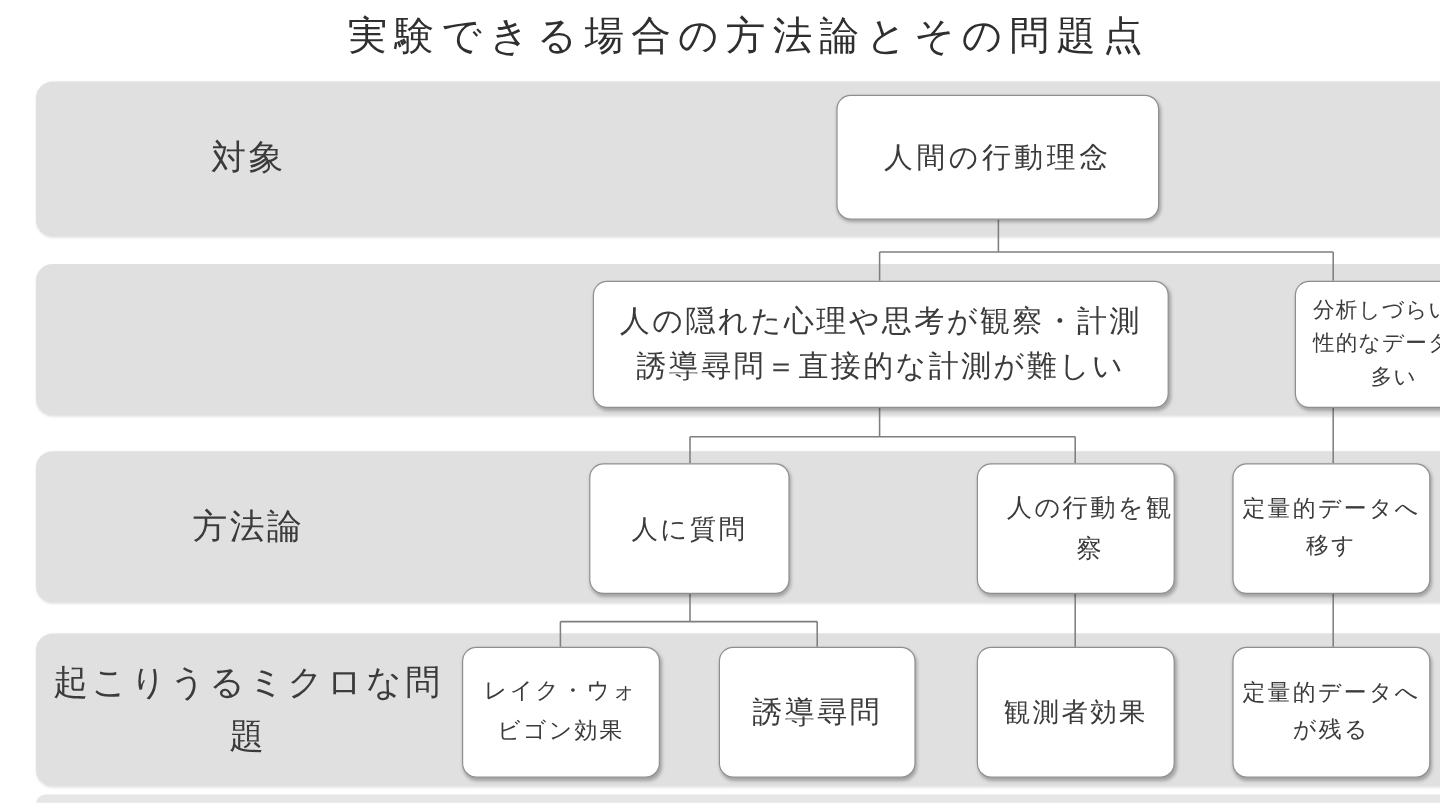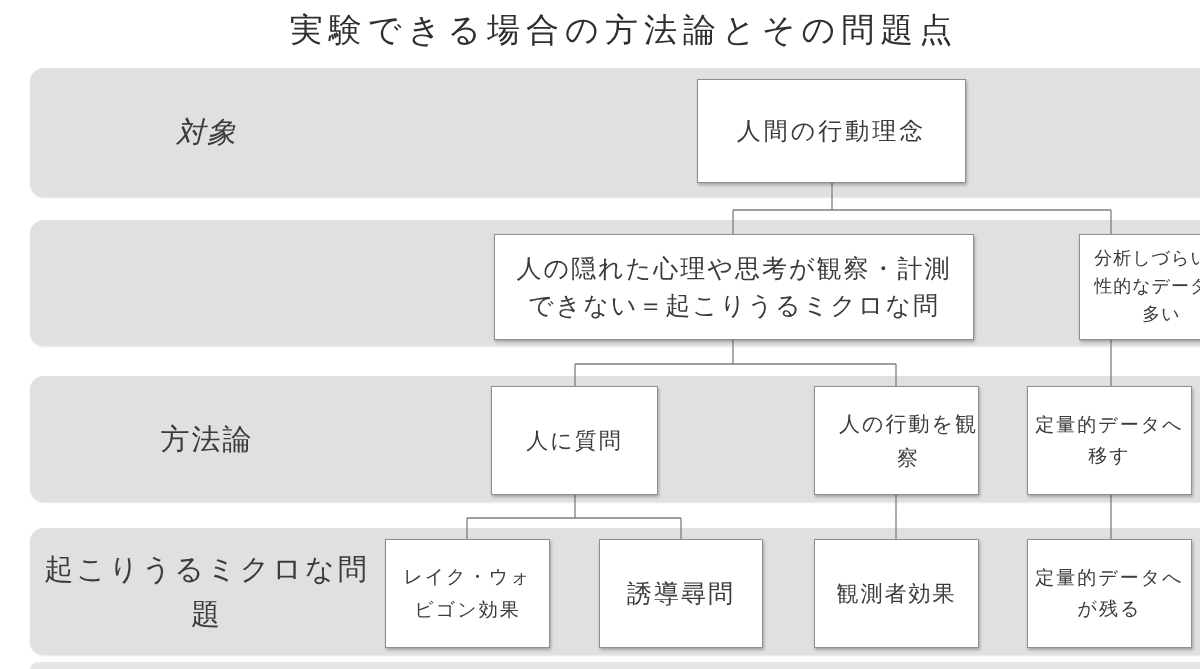--- a/index.html
+++ b/index.html
@@ -22,27 +22,27 @@
   .band2{top:220px;height:126px;}
   .band3{top:376px;height:126px;}
   .band4{top:528px;height:127px;}
   .band5{top:662px;height:16px;background:#e6e6e6;border-radius:10px;box-shadow:none;}
   .connectors{position:absolute;left:0;top:0;pointer-events:none;}
   .rowlabel{
     position:absolute;left:13px;width:340px;
     display:flex;align-items:center;justify-content:center;text-align:center;
     font-size:29px;letter-spacing:2px;line-height:1.55;white-space:pre-line;
   }
-  .l1{top:68px;height:129px;font-style:italic;}
+  .l1{top:68px;height:129px;}
   .l2{top:220px;height:126px;}
   .l3{top:376px;height:126px;}
   .l4{top:528px;height:127px;letter-spacing:3px;}
   .node{
     position:absolute;box-sizing:border-box;background:#ffffff;
-    border:1.5px solid #8f8f8f;border-radius:0;
+    border:1.5px solid #8f8f8f;border-radius:12px;
     box-shadow:1px 2px 3px rgba(0,0,0,0.28);
     display:flex;align-items:center;justify-content:center;text-align:center;
     white-space:pre-line;color:#3b3b3b;
   }
   .n-target  {left:673px;top:79px; width:269px;height:104px;font-size:24px;letter-spacing:3px;}
   .n-hidden  {left:470px;top:234px;width:480px;height:106px;font-size:25px;letter-spacing:2px;line-height:1.5;}
   .n-qual    {left:1055px;top:234px;width:165px;height:106px;font-size:18px;letter-spacing:1px;line-height:1.55;}
   .n-ask     {left:467px;top:386px;width:167px;height:109px;font-size:22px;letter-spacing:2px;}
   .n-observe {left:790px;top:386px;width:165px;height:109px;font-size:21px;letter-spacing:2px;line-height:1.6;padding-left:24px;}
   .n-quant   {left:1003px;top:386px;width:165px;height:109px;font-size:19px;letter-spacing:2px;line-height:1.6;}
@@ -72,21 +72,21 @@
              M872,495 V539 M1087,495 V539" fill="none" stroke="#7f7f7f" stroke-width="1.3"></path>
   </svg>
 
   <div class="rowlabel l1">対象</div>
   <div class="rowlabel l3">方法論</div>
   <div class="rowlabel l4">起こりうるミクロな問
 題</div>
 
   <div class="node n-target">人間の行動理念</div>
   <div class="node n-hidden">人の隠れた心理や思考が観察・計測
-できない＝起こりうるミクロな問</div>
+誘導尋問＝直接的な計測が難しい</div>
   <div class="node n-qual">分析しづらい定
 性的なデータが
 多い</div>
   <div class="node n-ask">人に質問</div>
   <div class="node n-observe">人の行動を観
 察</div>
   <div class="node n-quant">定量的データへ
 移す</div>
   <div class="node n-lake">レイク・ウォ
 ビゴン効果</div>

